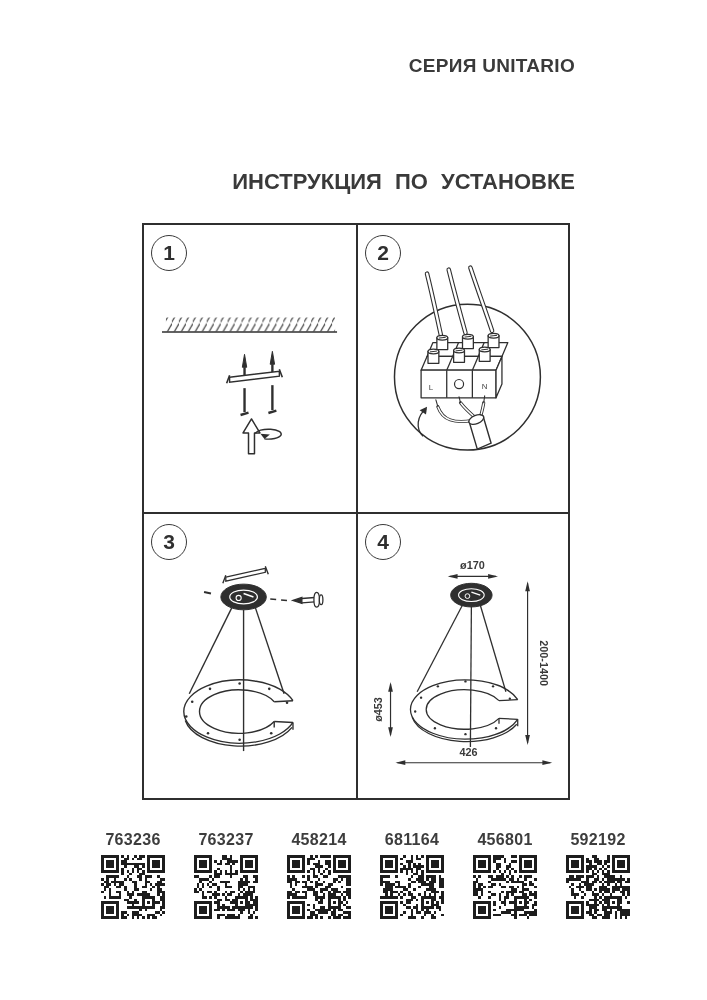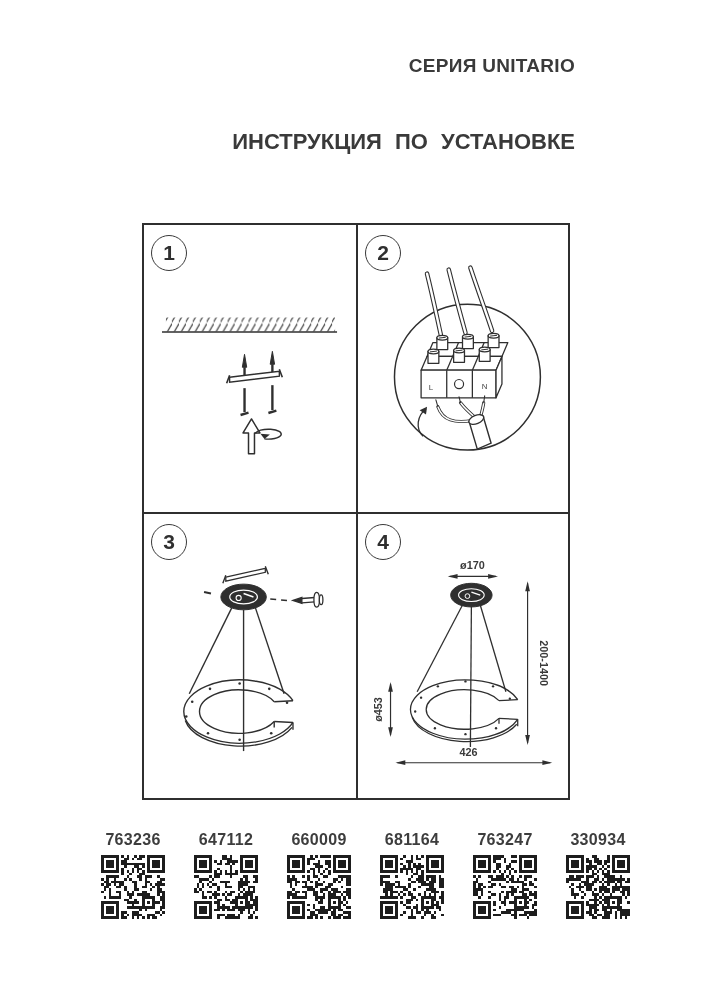--- a/index.html
+++ b/index.html
@@ -4,21 +4,21 @@
 <style>
   html,body{margin:0;padding:0;background:#ffffff;}
   .page{position:relative;width:707px;height:1000px;background:#fff;overflow:hidden;
         font-family:"Liberation Sans",sans-serif;color:#3a3a3a;}
 
   
   .brand{position:absolute;top:52px;right:132px;text-align:right;
          font-weight:700;font-size:19px;line-height:27px;letter-spacing:.3px;color:#3a3a3a;}
   .title{position:absolute;top:128px;right:132px;text-align:right;
          font-weight:700;font-size:22px;line-height:27px;color:#3a3a3a;}
-  .title .l1{word-spacing:7px;}
+  .title .l1{word-spacing:7px;margin-top:40px;}
   .title .l2{word-spacing:2px;}
 
   
   .grid{position:absolute;left:142px;top:223px;width:428px;height:577px;
         border:2px solid #2f2f2f;box-sizing:border-box;
         display:grid;grid-template-columns:1fr 1fr;grid-template-rows:1fr 1fr;}
   .cell{position:relative;box-sizing:border-box;}
   .cell.c2{border-left:2px solid #2f2f2f;}
   .cell.c3{border-top:2px solid #2f2f2f;}
   .cell.c4{border-left:2px solid #2f2f2f;border-top:2px solid #2f2f2f;}
@@ -475,21 +475,21 @@
           <rect x="9" y="24" width="1" height="1" fill="#1d1d1d"></rect>
           <rect x="12" y="24" width="1" height="1" fill="#1d1d1d"></rect>
           <rect x="14" y="24" width="1" height="1" fill="#1d1d1d"></rect>
           <rect x="16" y="24" width="1" height="1" fill="#1d1d1d"></rect>
           <rect x="18" y="24" width="1" height="1" fill="#1d1d1d"></rect>
           <rect x="20" y="24" width="1" height="1" fill="#1d1d1d"></rect>
           <rect x="21" y="24" width="1" height="1" fill="#1d1d1d"></rect>
         </svg>
     </div>
     <div class="qr-col">
-      <div class="qr-label">647112</div>
+      <div class="qr-label">763237</div>
       <svg class="qr" viewBox="0 0 25 25">
           <rect x="0" y="0" width="7" height="7" fill="#1d1d1d"></rect>
           <rect x="1" y="1" width="5" height="5" fill="#fff"></rect>
           <rect x="2" y="2" width="3" height="3" fill="#1d1d1d"></rect>
           <rect x="18" y="0" width="7" height="7" fill="#1d1d1d"></rect>
           <rect x="19" y="1" width="5" height="5" fill="#fff"></rect>
           <rect x="20" y="2" width="3" height="3" fill="#1d1d1d"></rect>
           <rect x="0" y="18" width="7" height="7" fill="#1d1d1d"></rect>
           <rect x="1" y="19" width="5" height="5" fill="#fff"></rect>
           <rect x="2" y="20" width="3" height="3" fill="#1d1d1d"></rect>
@@ -681,21 +681,21 @@
           <rect x="14" y="24" width="1" height="1" fill="#1d1d1d"></rect>
           <rect x="15" y="24" width="1" height="1" fill="#1d1d1d"></rect>
           <rect x="16" y="24" width="1" height="1" fill="#1d1d1d"></rect>
           <rect x="17" y="24" width="1" height="1" fill="#1d1d1d"></rect>
           <rect x="21" y="24" width="1" height="1" fill="#1d1d1d"></rect>
           <rect x="22" y="24" width="1" height="1" fill="#1d1d1d"></rect>
           <rect x="24" y="24" width="1" height="1" fill="#1d1d1d"></rect>
         </svg>
     </div>
     <div class="qr-col">
-      <div class="qr-label">660009</div>
+      <div class="qr-label">458214</div>
       <svg class="qr" viewBox="0 0 25 25">
           <rect x="0" y="0" width="7" height="7" fill="#1d1d1d"></rect>
           <rect x="1" y="1" width="5" height="5" fill="#fff"></rect>
           <rect x="2" y="2" width="3" height="3" fill="#1d1d1d"></rect>
           <rect x="18" y="0" width="7" height="7" fill="#1d1d1d"></rect>
           <rect x="19" y="1" width="5" height="5" fill="#fff"></rect>
           <rect x="20" y="2" width="3" height="3" fill="#1d1d1d"></rect>
           <rect x="0" y="18" width="7" height="7" fill="#1d1d1d"></rect>
           <rect x="1" y="19" width="5" height="5" fill="#fff"></rect>
           <rect x="2" y="20" width="3" height="3" fill="#1d1d1d"></rect>
@@ -1111,21 +1111,21 @@
           <rect x="24" y="23" width="1" height="1" fill="#1d1d1d"></rect>
           <rect x="11" y="24" width="1" height="1" fill="#1d1d1d"></rect>
           <rect x="12" y="24" width="1" height="1" fill="#1d1d1d"></rect>
           <rect x="13" y="24" width="1" height="1" fill="#1d1d1d"></rect>
           <rect x="16" y="24" width="1" height="1" fill="#1d1d1d"></rect>
           <rect x="20" y="24" width="1" height="1" fill="#1d1d1d"></rect>
           <rect x="21" y="24" width="1" height="1" fill="#1d1d1d"></rect>
         </svg>
     </div>
     <div class="qr-col">
-      <div class="qr-label">763247</div>
+      <div class="qr-label">456801</div>
       <svg class="qr" viewBox="0 0 25 25">
           <rect x="0" y="0" width="7" height="7" fill="#1d1d1d"></rect>
           <rect x="1" y="1" width="5" height="5" fill="#fff"></rect>
           <rect x="2" y="2" width="3" height="3" fill="#1d1d1d"></rect>
           <rect x="18" y="0" width="7" height="7" fill="#1d1d1d"></rect>
           <rect x="19" y="1" width="5" height="5" fill="#fff"></rect>
           <rect x="20" y="2" width="3" height="3" fill="#1d1d1d"></rect>
           <rect x="0" y="18" width="7" height="7" fill="#1d1d1d"></rect>
           <rect x="1" y="19" width="5" height="5" fill="#fff"></rect>
           <rect x="2" y="20" width="3" height="3" fill="#1d1d1d"></rect>
@@ -1307,21 +1307,21 @@
           <rect x="19" y="23" width="1" height="1" fill="#1d1d1d"></rect>
           <rect x="20" y="23" width="1" height="1" fill="#1d1d1d"></rect>
           <rect x="22" y="23" width="1" height="1" fill="#1d1d1d"></rect>
           <rect x="23" y="23" width="1" height="1" fill="#1d1d1d"></rect>
           <rect x="24" y="23" width="1" height="1" fill="#1d1d1d"></rect>
           <rect x="16" y="24" width="1" height="1" fill="#1d1d1d"></rect>
           <rect x="21" y="24" width="1" height="1" fill="#1d1d1d"></rect>
         </svg>
     </div>
     <div class="qr-col">
-      <div class="qr-label">330934</div>
+      <div class="qr-label">592192</div>
       <svg class="qr" viewBox="0 0 25 25">
           <rect x="0" y="0" width="7" height="7" fill="#1d1d1d"></rect>
           <rect x="1" y="1" width="5" height="5" fill="#fff"></rect>
           <rect x="2" y="2" width="3" height="3" fill="#1d1d1d"></rect>
           <rect x="18" y="0" width="7" height="7" fill="#1d1d1d"></rect>
           <rect x="19" y="1" width="5" height="5" fill="#fff"></rect>
           <rect x="20" y="2" width="3" height="3" fill="#1d1d1d"></rect>
           <rect x="0" y="18" width="7" height="7" fill="#1d1d1d"></rect>
           <rect x="1" y="19" width="5" height="5" fill="#fff"></rect>
           <rect x="2" y="20" width="3" height="3" fill="#1d1d1d"></rect>

